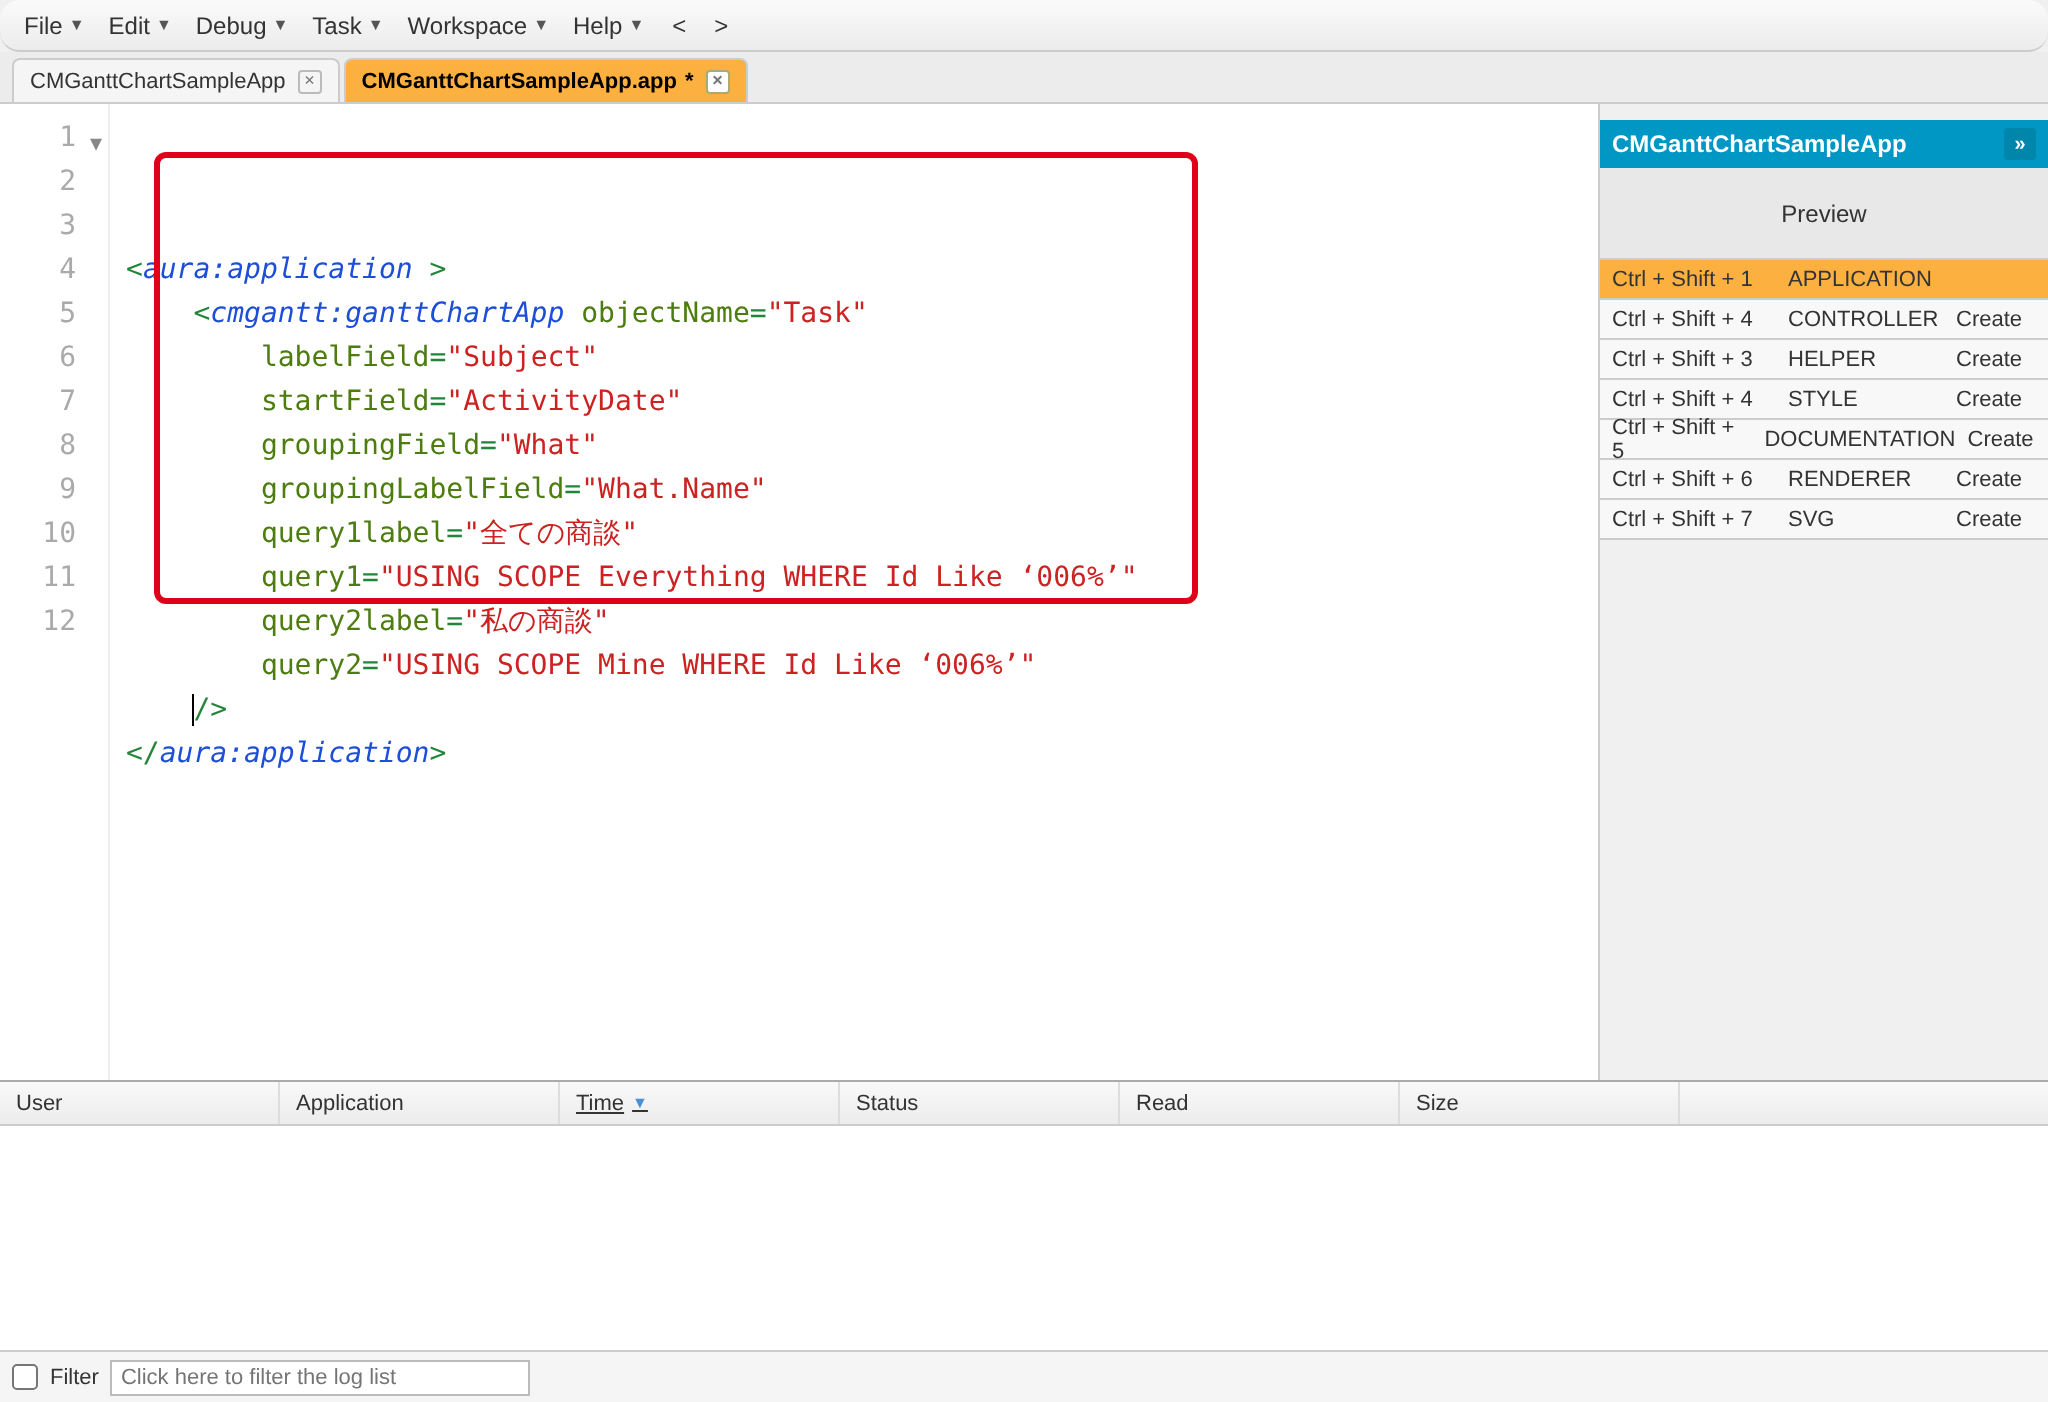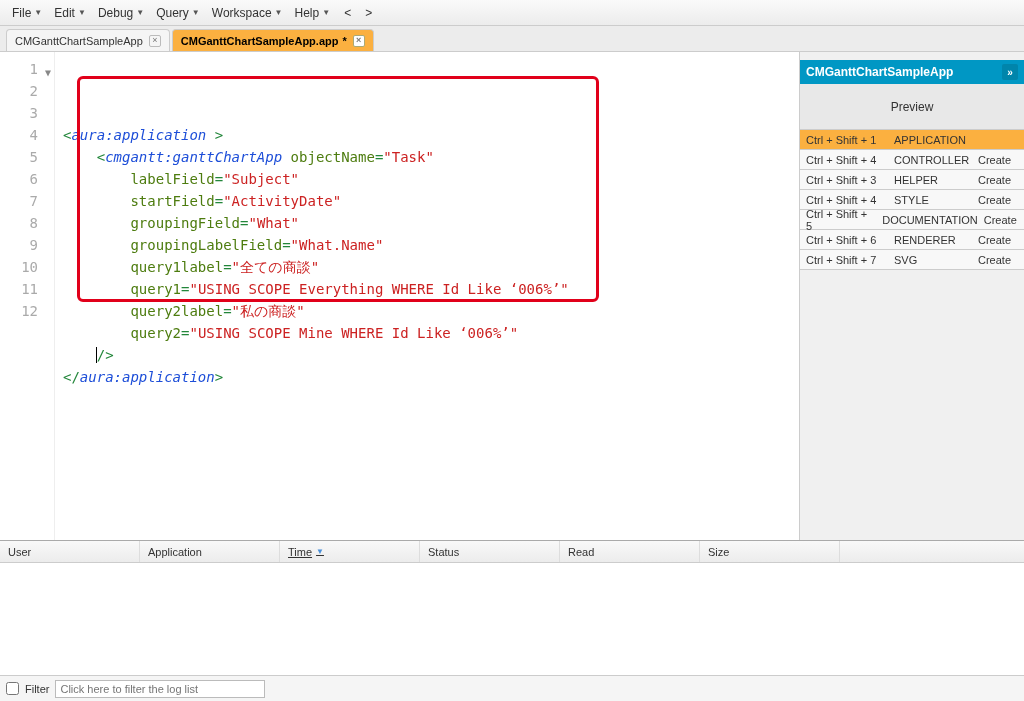--- a/index.html
+++ b/index.html
@@ -1,19 +1,19 @@
 <!DOCTYPE html>
 <html><head>
 <meta charset="utf-8">
 <style>
 * { box-sizing: border-box; margin: 0; padding: 0; }
 body { font-family: Arial, Helvetica, sans-serif; font-size: 12px; background: #f0f0f0; width: 1024px; height: 701px; overflow: hidden; color: #333; }
 
 
-.menubar { background: linear-gradient(#fafafa,#ececec); border-bottom: 1px solid #ccc; height: 26px; display: flex; align-items: center; padding: 0 6px; gap: 2px; }
+.menubar { background: linear-gradient(#fafafa,#ececec); border-bottom: 1px solid #ccc; height: 26px; display: flex; align-items: center; padding: 0 6px; gap: 2px; border-radius: 10px; }
 .menubar .menu-item { display: flex; align-items: center; padding: 3px 6px; border-radius: 3px; cursor: pointer; gap: 3px; }
 .menubar .dropdown-arrow { font-size: 8px; color: #555; }
 
 
 .tabbar { background: #ececec; border-bottom: 1px solid #ccc; height: 26px; display: flex; align-items: flex-end; padding: 0 6px 0 6px; }
 .tab { display: flex; align-items: center; height: 22px; padding: 0 8px; background: #f5f5f5; border: 1px solid #ccc; border-bottom: none; border-radius: 4px 4px 0 0; margin-right: 2px; gap: 6px; font-size: 11px; position: relative; }
 .tab.active { background: #fbb040; color: #000; font-weight: bold; }
 .tab .close-x { width: 12px; height: 12px; border: 1px solid #bbb; border-radius: 2px; display: flex; align-items: center; justify-content: center; font-size: 9px; line-height: 1; background: #f5f5f5; color: #777; cursor: pointer; }
 .tab.active .close-x { background: #fff; border-color: #aa7; }
 .tab .dirty { font-weight: bold; margin-left: -2px; }
@@ -76,21 +76,21 @@
       </div>
       <div class="menu-item">
         <span>Edit</span>
         <span class="dropdown-arrow">▼</span>
       </div>
       <div class="menu-item">
         <span>Debug</span>
         <span class="dropdown-arrow">▼</span>
       </div>
       <div class="menu-item">
-        <span>Query</span>
+        <span>Task</span>
         <span class="dropdown-arrow">▼</span>
       </div>
       <div class="menu-item">
         <span>Workspace</span>
         <span class="dropdown-arrow">▼</span>
       </div>
       <div class="menu-item">
         <span>Help</span>
         <span class="dropdown-arrow">▼</span>
       </div>

